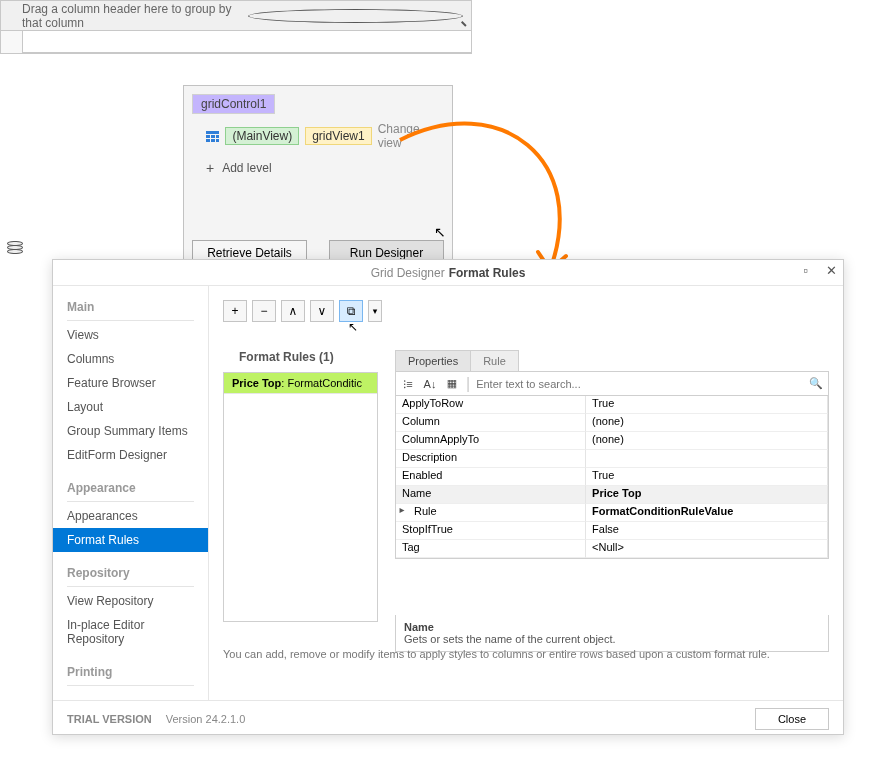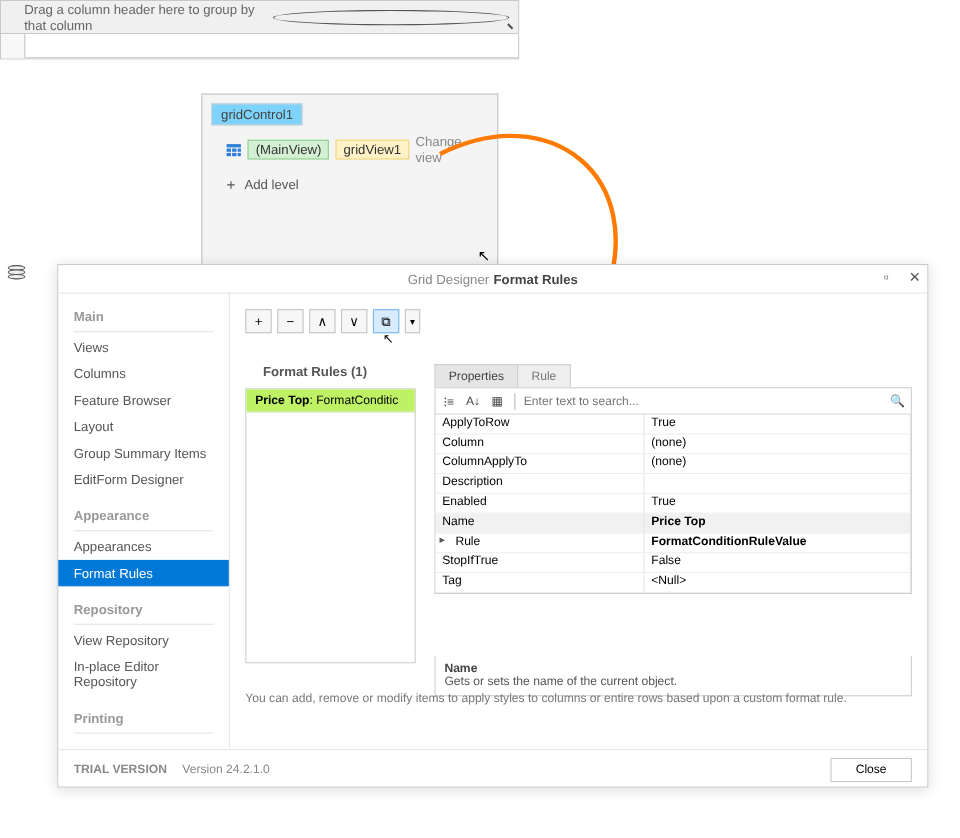--- a/index.html
+++ b/index.html
@@ -9,21 +9,21 @@
   .grid-top { position:absolute; left:0; top:0; width:472px; border:1px solid #c8c8c8; }
   .group-bar { height:30px; background:#f0f0f0; border-bottom:1px solid #c8c8c8; display:flex; align-items:center; padding:0 8px; color:#666; font-size:12px; }
   .group-bar span { flex:1;margin-left:13px; }
   .search-icon { width:14px; height:14px; border:1.5px solid #555; border-radius:50%; position:relative; cursor:pointer; }
   .search-icon::after { content:""; position:absolute; width:6px; height:1.5px; background:#555; bottom:-3px; right:-5px; transform:rotate(45deg);}
   .header-row { height:22px; border-bottom:1px solid #c8c8c8; background:#fff;}
   .header-row .cell { width:22px; height:22px; border-right:1px solid #c8c8c8; background:#f8f8f8;}
 
   
   .smart-panel { position:absolute; left:183px; top:85px; width:270px; border:1px solid #c2c2c2; background:#f4f4f4; padding:8px 8px 10px; font-size:12px;}
-  .gc-label { background:#7dd3fc; border:1px solid #d0d0d0; padding:2px 8px; display:inline-block; color:#444;}
+  .gc-label { background:#c4b5fd; border:1px solid #d0d0d0; padding:2px 8px; display:inline-block; color:#444;}
   .mv-row { display:flex; align-items:center; gap:6px; margin:8px 0 0 14px;}
   .mv-icon { width:14px; height:11px; display:inline-block; background:
     linear-gradient(#2f7ed8,#2f7ed8) 0 0/14px 3px no-repeat,
     linear-gradient(#2f7ed8,#2f7ed8) 0 4px/4px 3px no-repeat,
     linear-gradient(#2f7ed8,#2f7ed8) 5px 4px/4px 3px no-repeat,
     linear-gradient(#2f7ed8,#2f7ed8) 10px 4px/4px 3px no-repeat,
     linear-gradient(#2f7ed8,#2f7ed8) 0 8px/4px 3px no-repeat,
     linear-gradient(#2f7ed8,#2f7ed8) 5px 8px/4px 3px no-repeat,
     linear-gradient(#2f7ed8,#2f7ed8) 10px 8px/4px 3px no-repeat;}
   .badge-green { background:#d4f0d4; border:1px solid #8fd08f; padding:1px 6px; color:#333;}
@@ -37,21 +37,21 @@
   .cursor1 { position:absolute; left:434px; top:224px; font-size:14px; pointer-events:none;}
 
   .db-icon { position:absolute; left:7px; top:241px; width:16px; height:14px;}
   .db-icon div{width:16px;height:5px;border:1.2px solid #555;border-radius:50%/60%;background:#eee;position:absolute;}
   .db-icon .d2{top:4px;} .db-icon .d3{top:8px;}
 
   
   svg.arrow { position:absolute; left:380px; top:100px; width:220px; height:200px; pointer-events:none;}
 
   
-  .designer { position:absolute; left:52px; top:240px; width:792px; height:476px; border:1px solid #ccc; background:#fff; box-shadow:0 2px 12px rgba(0,0,0,.15);}
+  .designer { position:absolute; left:52px; top:259px; width:792px; height:476px; border:1px solid #ccc; background:#fff; box-shadow:0 2px 12px rgba(0,0,0,.15);}
   .titlebar { height:26px; display:flex; align-items:center; justify-content:center; font-size:12px; position:relative; border-bottom:1px solid #e6e6e6;}
   .titlebar .t-light{color:#888;} .titlebar .t-strong{font-weight:600; color:#444; margin-left:4px;}
   .winbtns { position:absolute; right:6px; top:3px; display:flex; gap:18px; font-size:13px; color:#555;}
   .winbtns span{cursor:pointer;}
 
   .d-body { display:flex; height:414px;}
   .sidebar { width:156px; border-right:1px solid #e6e6e6; padding-top:10px; font-size:12px;}
   .cat { color:#999; font-weight:600; padding:4px 14px;}
   .cat-sep{border:none;border-top:1px solid #e4e4e4; margin:2px 14px 2px;}
   .item { padding:5px 14px; color:#555; cursor:pointer;}

